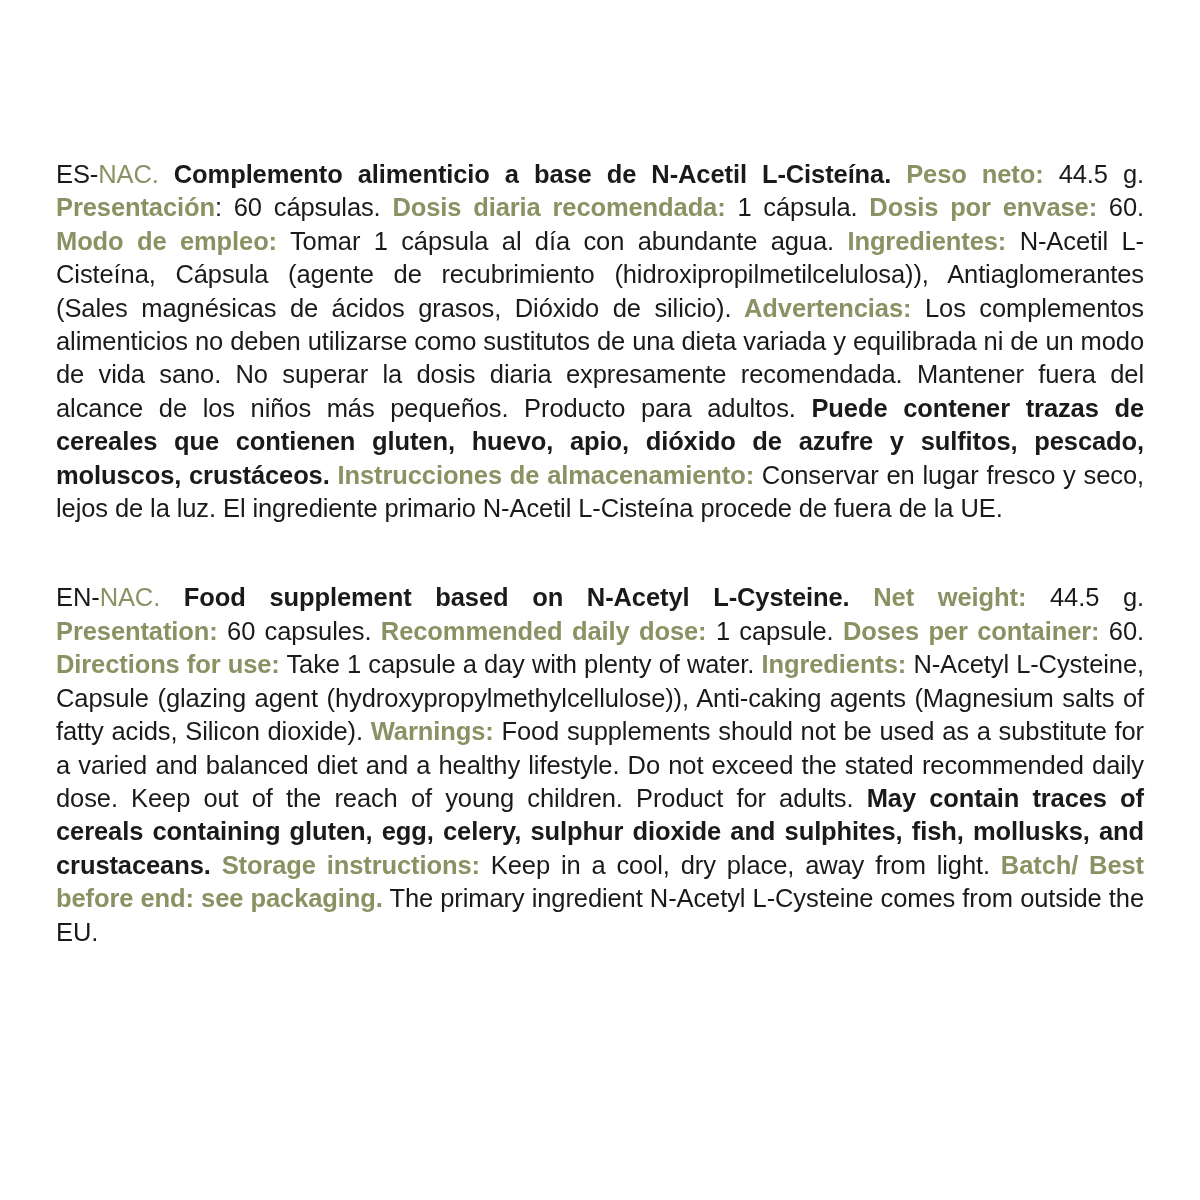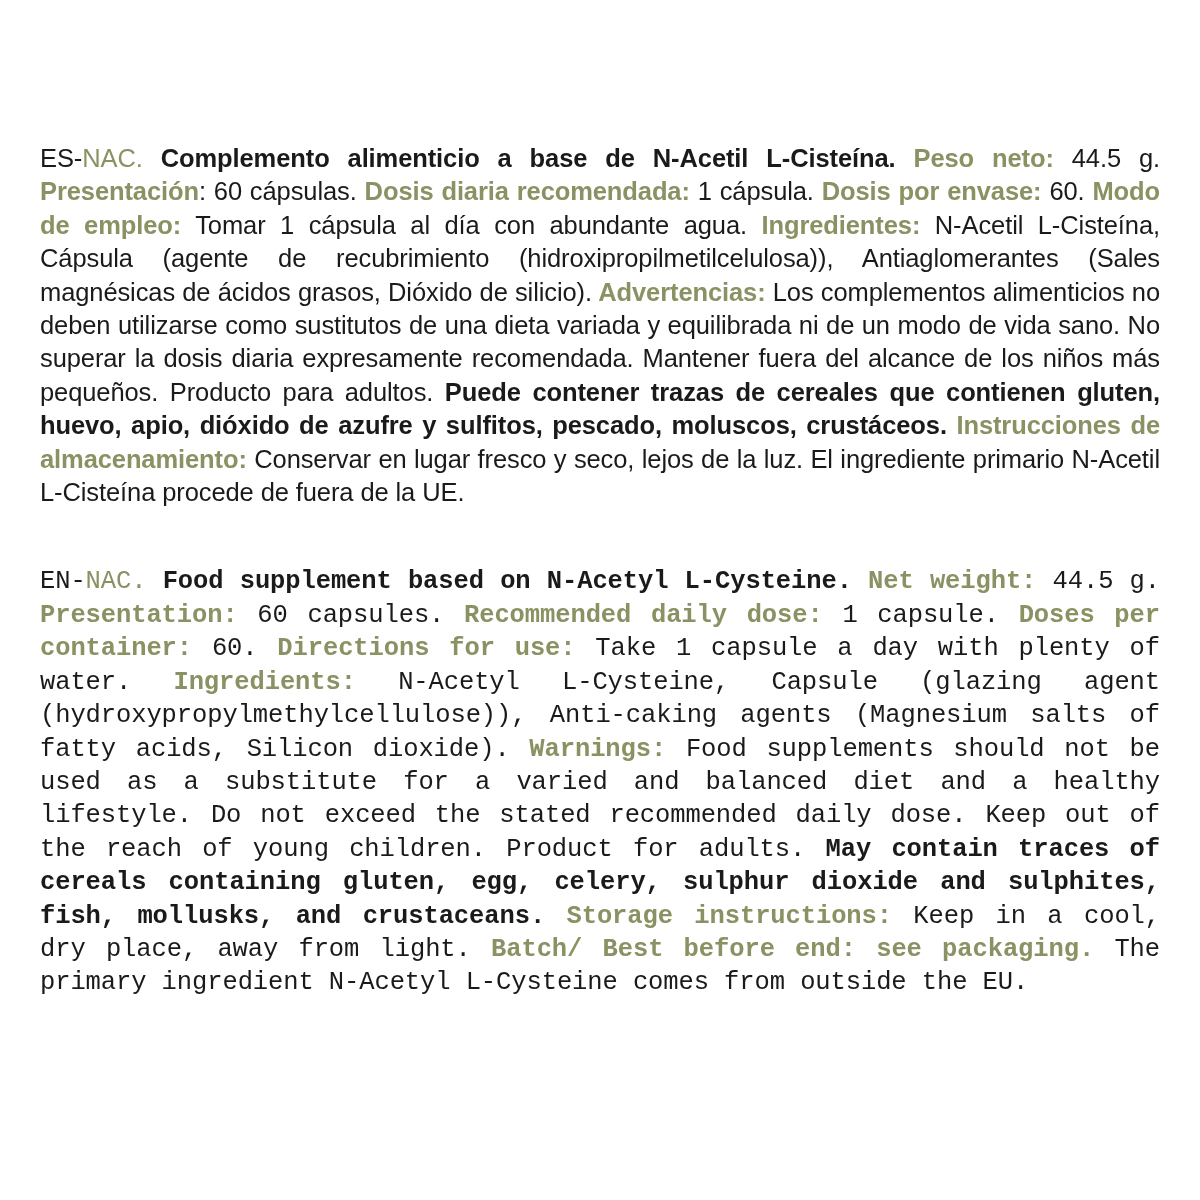--- a/index.html
+++ b/index.html
@@ -25,26 +25,25 @@
   .label-block {
     width: 1120px;
   }
   .para {
     text-align: justify;
     text-justify: inter-word;
     font-size: 25.5px;
     line-height: 33.4px;
     letter-spacing: -0.1px;
     word-spacing: 0px;
-    margin: 0;
+    margin: 16px;
     hyphens: none;
   }
   .para.en {
     margin-top: 56px;
-    font-family: Liberation Mono, monospace;
   }
   
   .para > span { display: inline; }
 
   .lang {
     color: #1a1a1a;
     font-weight: 400;
   }
   .accent {
     color: #8a9162;

